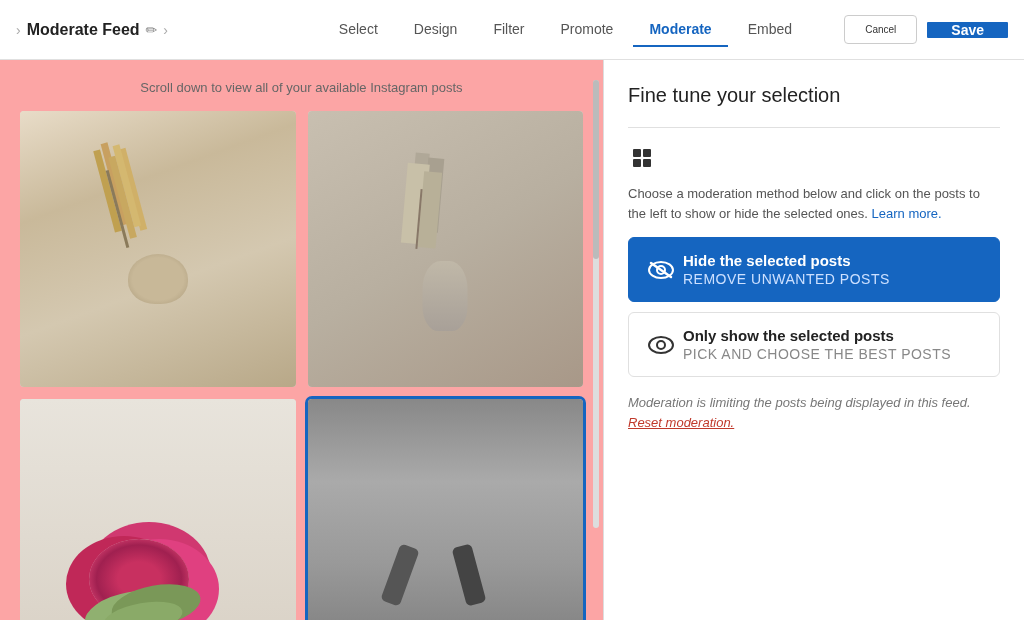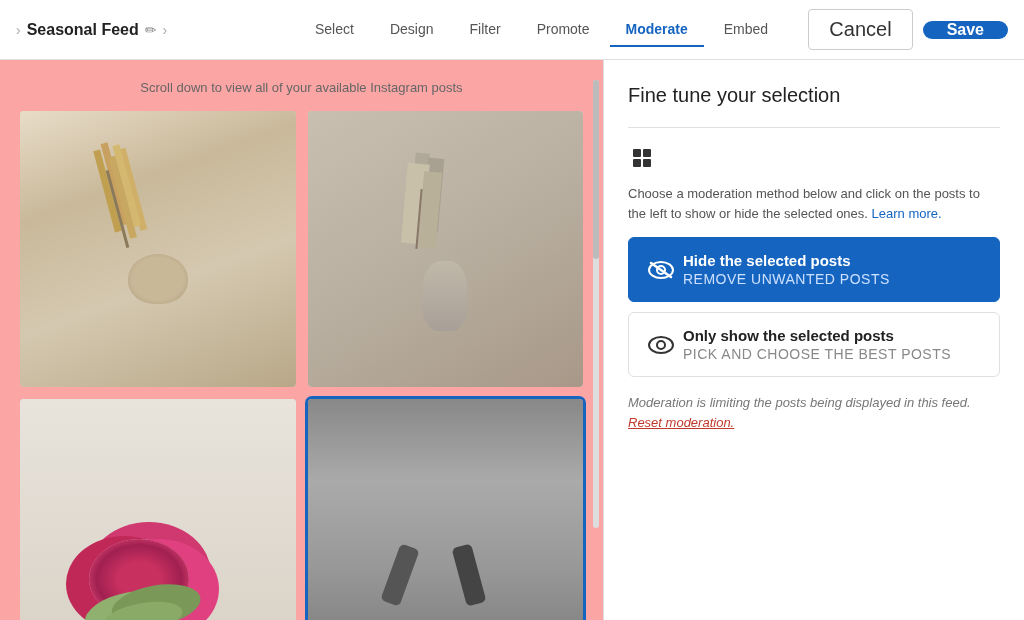--- a/index.html
+++ b/index.html
@@ -57,31 +57,31 @@
     .header-actions {
       display: flex;
       align-items: center;
       gap: 10px;
     }
     .btn-cancel {
       padding: 8px 20px;
       border: 1px solid #ccc;
       background: #fff;
       border-radius: 4px;
-      font-size: 20px;
+      font-size: 10px;
       cursor: pointer;
       color: #333;
     }
     .btn-save {
       padding: 0 24px;
       background: #1565c0;
       color: #fff;
       border: none;
-      border-radius: 16px;
-      font-size: 16px;
+      border-radius: 1px;
+      font-size: 14px;
       font-weight: 600;
       cursor: pointer;
     }
 
     
     .main-layout {
       display: flex;
       height: 560px;
     }
 
@@ -370,21 +370,21 @@
       background: #333;
       border-radius: 1px;
     }
   </style>
 </head>
 <body>
 
 <header class="header">
   <div class="breadcrumb-area">
     <span class="breadcrumb-chevron">›</span>
-    <span class="breadcrumb-title">Seasonal Feed</span>
+    <span class="breadcrumb-title">Moderate Feed</span>
     <span class="edit-icon">✏</span>
     <span class="breadcrumb-chevron">›</span>
   </div>
 
   <nav class="nav-tabs">
     <a class="nav-tab">Select</a>
     <a class="nav-tab">Design</a>
     <a class="nav-tab">Filter</a>
     <a class="nav-tab">Promote</a>
     <a class="nav-tab active">Moderate</a>

